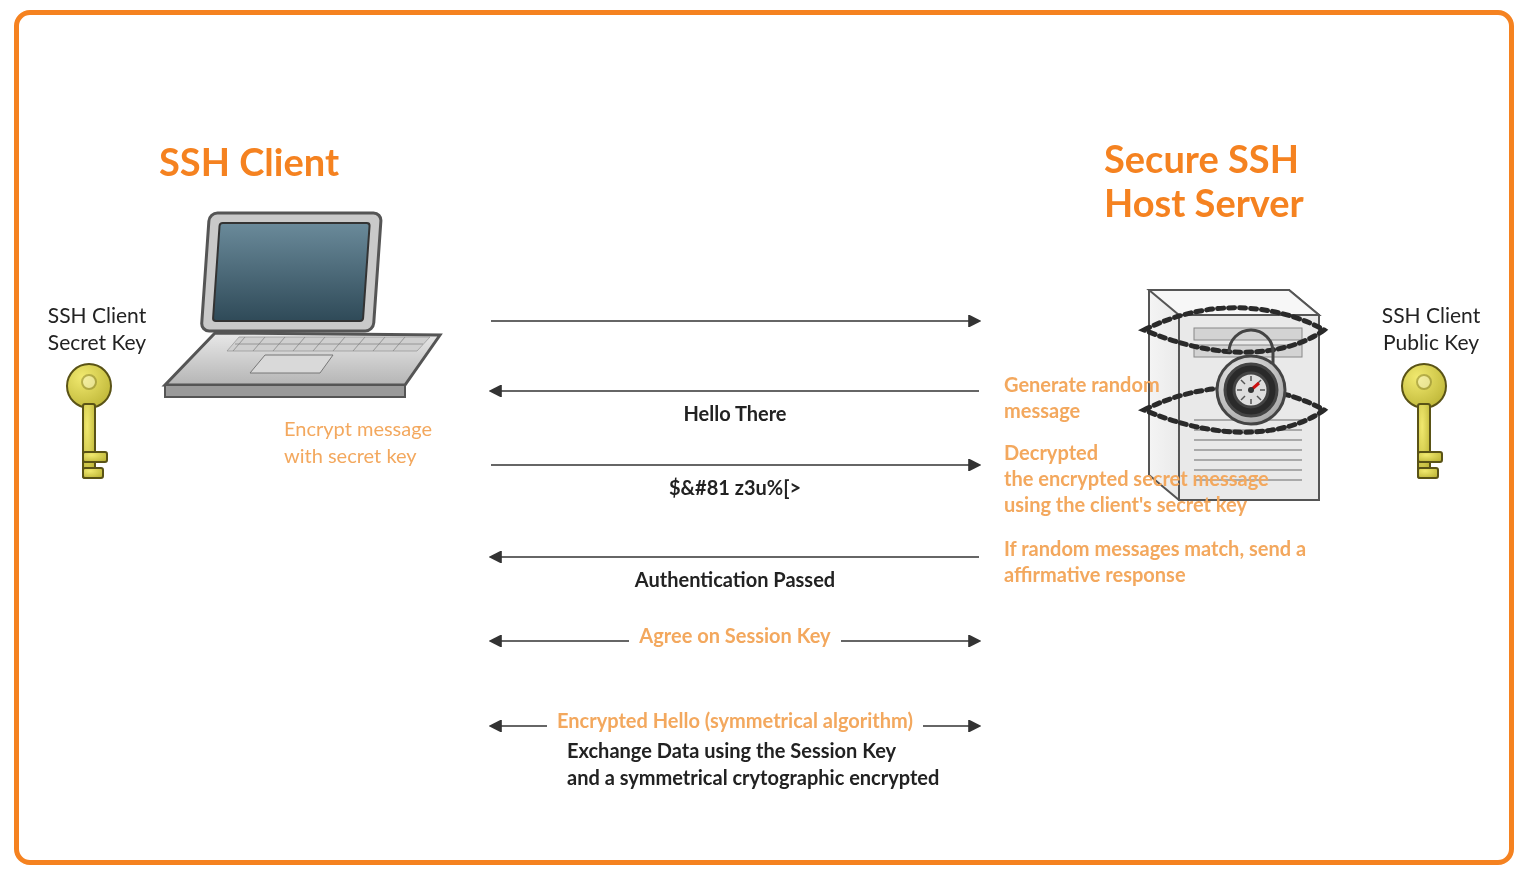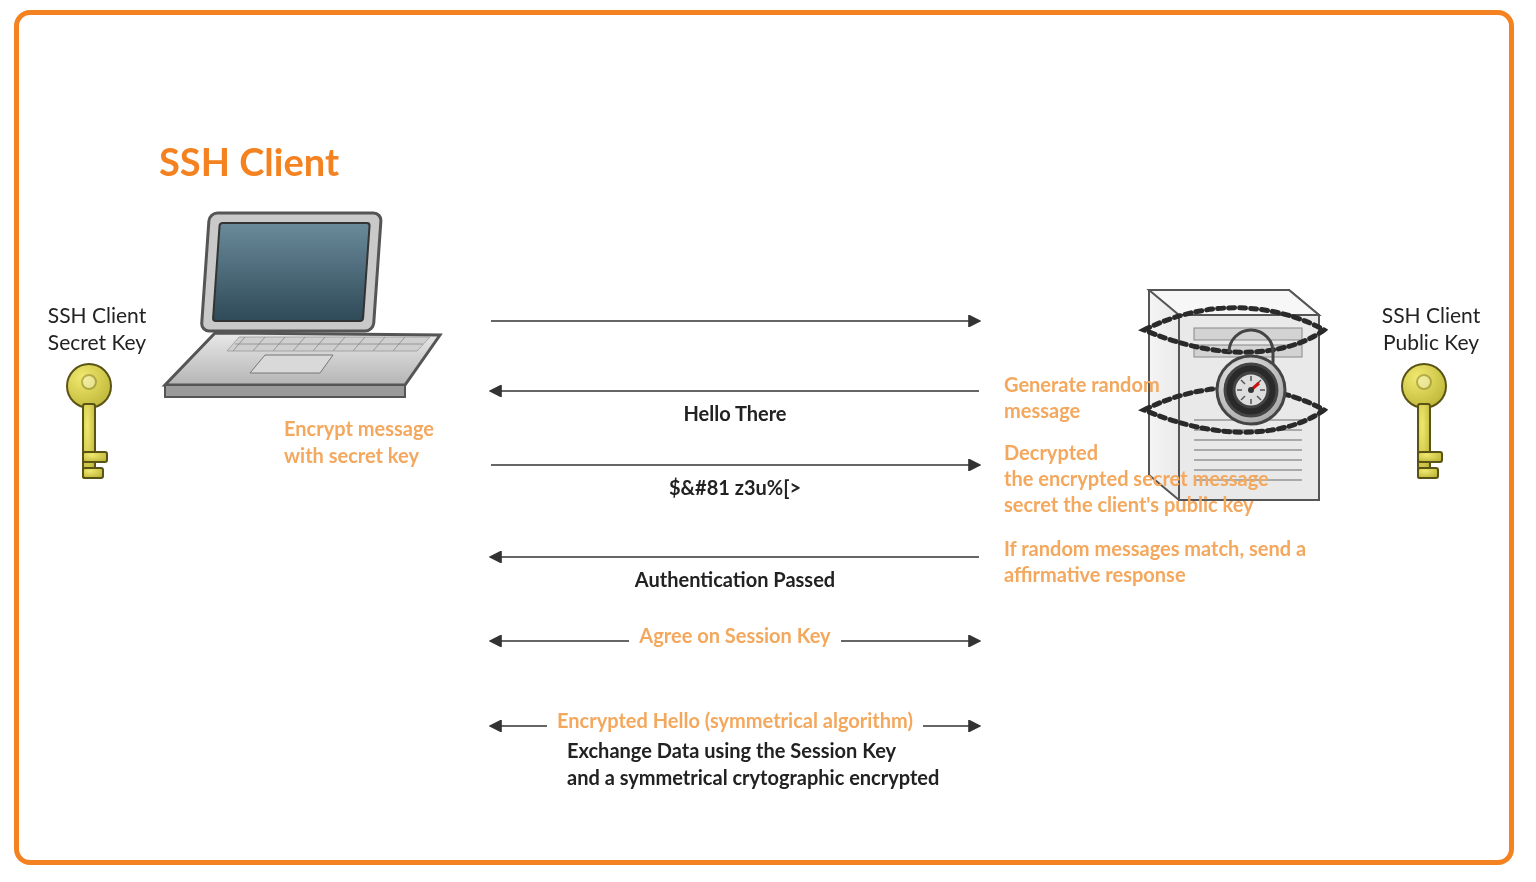--- a/index.html
+++ b/index.html
@@ -49,21 +49,21 @@
   
   .laptop { position: absolute; left: 136px; top: 190px; }
 
   
   .server { position: absolute; left: 1075px; top: 255px; }
 
   
   .client-note {
     position: absolute;
     left: 265px; top: 400px;
-    font-size: 20px; font-weight: 700;
+    font-size: 20px; font-weight: 400;
     color: #f3a85e;
     line-height: 1.35;
   }
 
   
   .srvnote {
     position: absolute;
     left: 985px;
     font-size: 20px; font-weight: 700;
     color: #f3a85e;
@@ -119,20 +119,24 @@
     line-height: 1.35;
     text-align: left;
   }
 </style>
 </head>
 <body>
 
 <div class="frame">
 
   <div class="title client">SSH Client</div>
+  <div class="title server">
+    <span>Secure SSH</span><br>
+    <span>Host Server</span>
+  </div>
 
   <div class="keylabel left">
     <span>SSH Client</span><br>
     <span>Secret Key</span>
   </div>
   <div class="keylabel right">
     <span>SSH Client</span><br>
     <span>Public Key</span>
   </div>
 
@@ -273,21 +277,21 @@
     <span>with secret key</span>
   </div>
 
   <div class="srvnote n1">
     <span>Generate random</span><br>
     <span>message</span>
   </div>
   <div class="srvnote n2">
     <span>Decrypted</span><br>
     <span>the encrypted secret message</span><br>
-    <span>secret the client's public key</span>
+    <span>using the client's secret key</span>
   </div>
   <div class="srvnote n3">
     <span>If random messages match, send a</span><br>
     <span>affirmative response</span>
   </div>
 
   <svg width="0" height="0" style="position:absolute">
     <defs>
       <marker id="arR" viewBox="0 0 10 10" refX="8" refY="5" markerWidth="9" markerHeight="9" orient="auto-start-reverse">
         <path d="M0 0 L10 5 L0 10 Z" fill="#333"></path>

